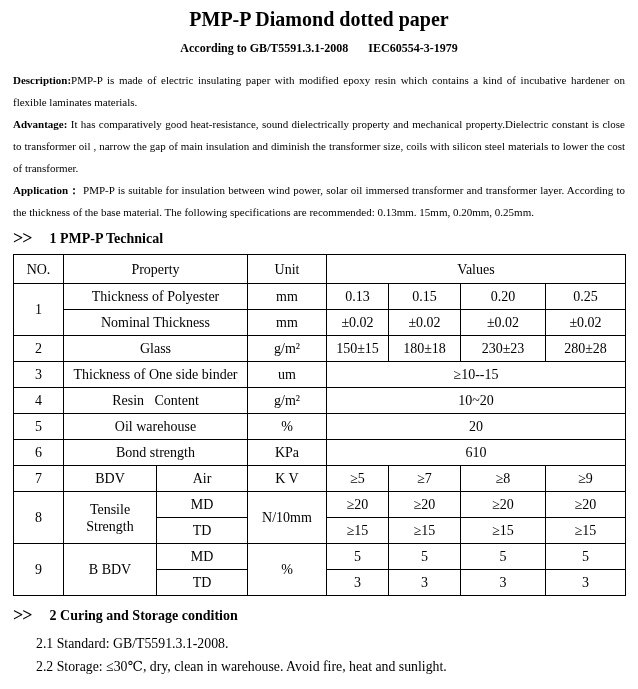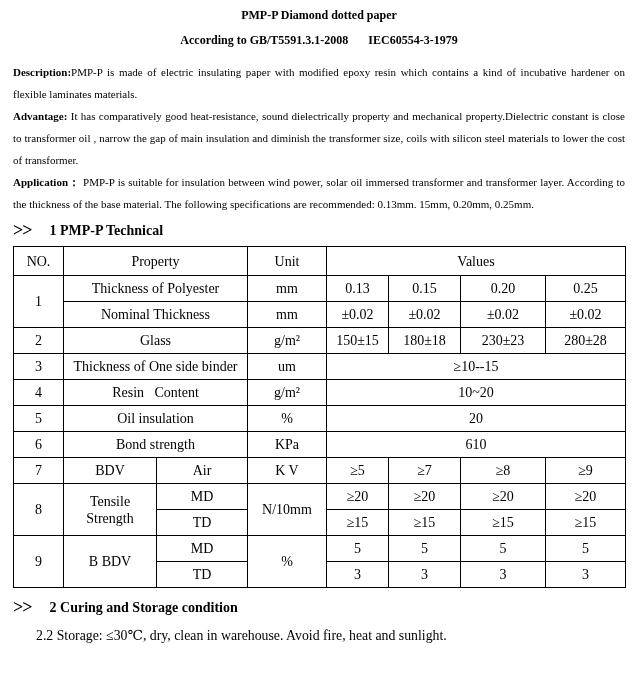--- a/index.html
+++ b/index.html
@@ -5,21 +5,21 @@
   html,body { margin:0; padding:0; }
   body {
     width:638px; height:689px;
     background:#ffffff; color:#000000;
     font-family:"Liberation Serif","DejaVu Serif",serif;
     overflow:hidden;
   }
   .page { padding:6px 13px 0 13px; }
 
   .doc-title {
-    text-align:center; font-weight:bold; font-size:12px;
+    text-align:center; font-weight:bold; font-size:20px;
     margin:2px 0 0 0;
   }
   .doc-subtitle {
     text-align:center; font-weight:bold; font-size:12px;
     margin-top:10px;
   }
   .doc-subtitle .part { display:inline-block; }
   .doc-subtitle .gap { display:inline-block; width:20px; }
 
   .body-text { margin-top:13px; font-size:11px; line-height:22px; text-align:justify; }
@@ -117,21 +117,21 @@
       <td colspan="4">≥10--15</td>
     </tr>
     <tr>
       <td>4</td>
       <td colspan="2">Resin&nbsp;&nbsp; Content</td>
       <td>g/m²</td>
       <td colspan="4">10~20</td>
     </tr>
     <tr>
       <td>5</td>
-      <td colspan="2">Oil insulation</td>
+      <td colspan="2">Oil warehouse</td>
       <td>%</td>
       <td colspan="4">20</td>
     </tr>
     <tr>
       <td>6</td>
       <td colspan="2">Bond strength</td>
       <td>KPa</td>
       <td colspan="4">610</td>
     </tr>
     <tr>
@@ -179,18 +179,19 @@
       <td>3</td>
     </tr>
   </tbody>
     </table>
 
   <div class="sec2">
     <div class="sec-heading">
       <span class="marker">&gt;&gt;</span><span class="htext">2 Curing and Storage condition</span>
     </div>
     <div class="cond-list">
+      <div>2.1 Standard: GB/T5591.3.1-2008.</div>
       <div>2.2 Storage: ≤30℃, dry, clean in warehouse. Avoid fire, heat and sunlight.</div>
 
     </div>
   </div>
 
 </div>
 
 </body></html>

